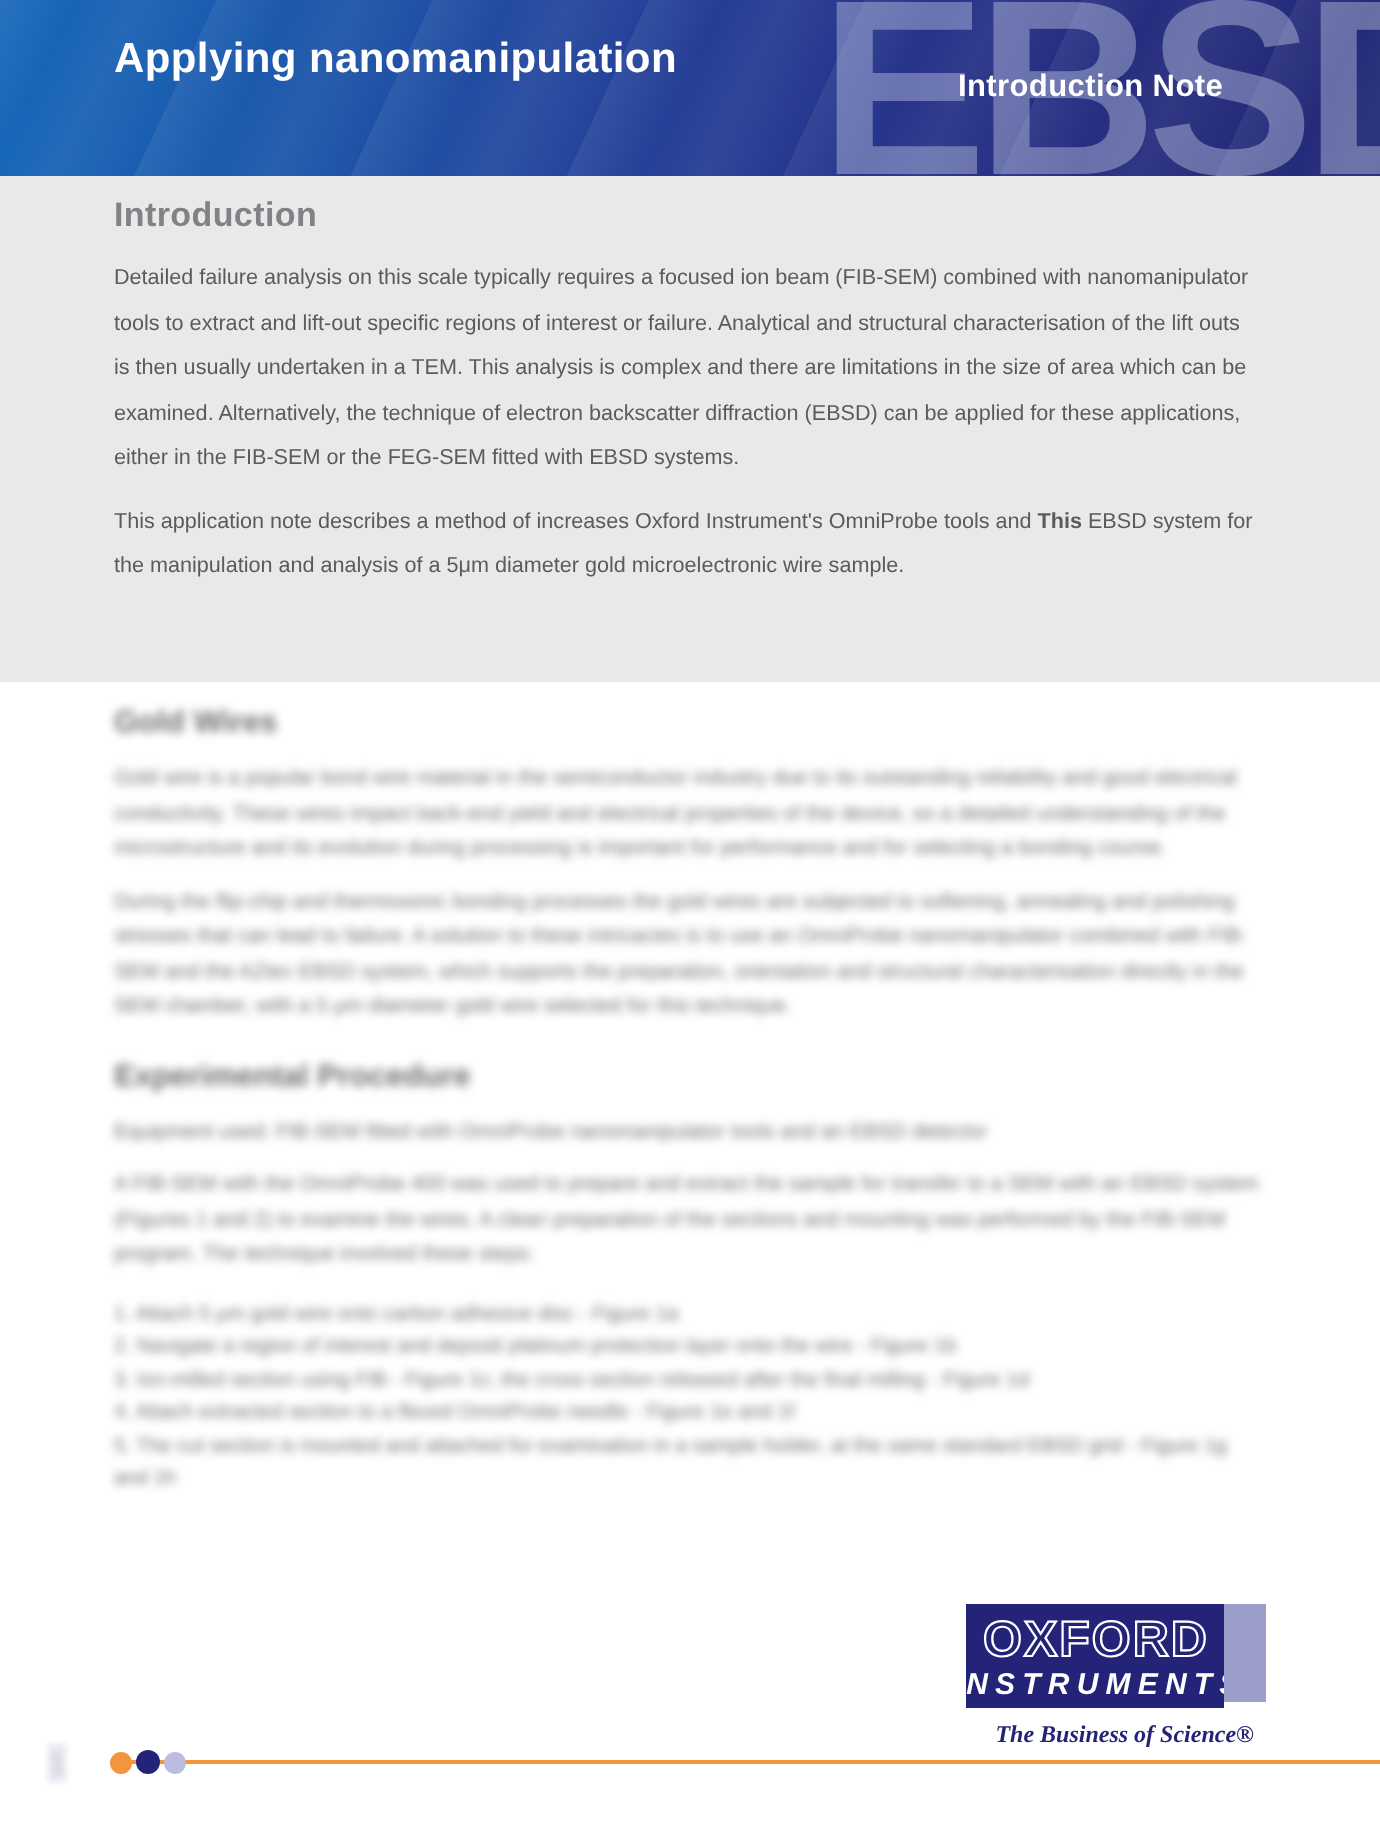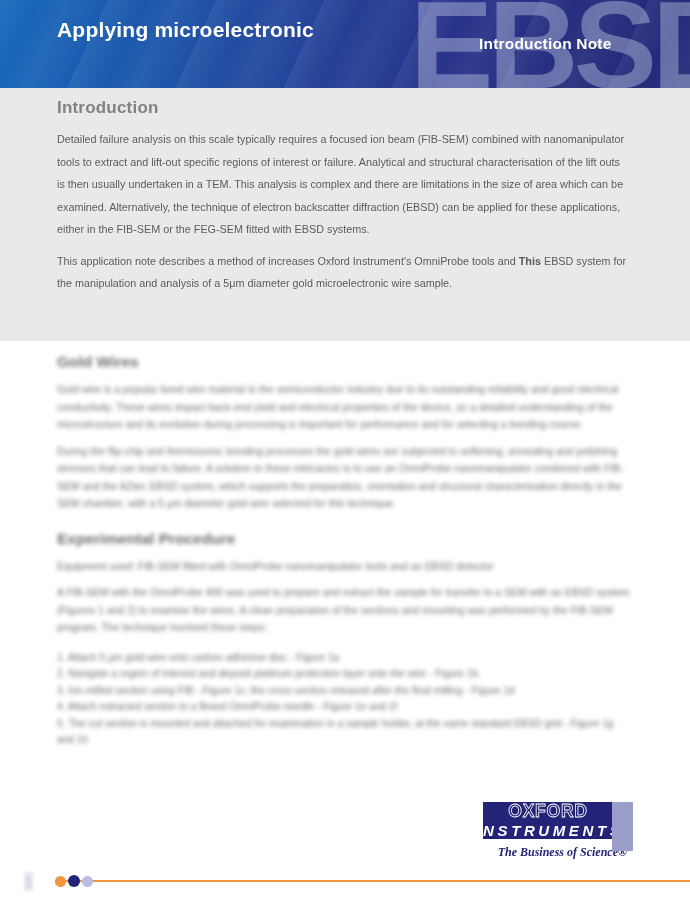--- a/index.html
+++ b/index.html
@@ -31,21 +31,21 @@
   .content { position:absolute; top:341px; left:57px; width:573px; }
   .redacted { filter:blur(2.3px); -webkit-user-select:none; user-select:none; }
   .content h3 { margin:12px 0 10px 0; font-size:15.5px; font-weight:bold; color:#6d6e71; }
   .content h3.second { margin-top:17px; }
   .content p { margin:0 0 9px 0; font-size:10.4px; color:#707173; line-height:17.5px; }
   .steps { margin-top:13px; }
   .steps div { font-size:10.2px; color:#707173; line-height:16.5px; }
 
   
   .logo { position:absolute; left:483px; top:802px; }
-  .logo-box { width:129px; height:37px; background:#232377; display:flex; flex-direction:column;
+  .logo-box { width:129px; height:52px; background:#232377; display:flex; flex-direction:column;
               align-items:center; justify-content:center; }
   .logo-strip { position:absolute; left:129px; top:0; width:21px; height:49px; background:#9b9dca; }
   .logo-instruments { color:#ffffff; font-size:15px; font-weight:bold; letter-spacing:3.6px;
                       margin-top:1px; text-indent:3.6px;font-style:italic; }
   .tagline { margin-top:6px; width:150px; margin-left:-6px; text-align:right;
              font-family:"Liberation Serif", serif; font-style:italic; font-weight:bold;
              font-size:12px; color:#232377; white-space:nowrap; }
 
   .footer-rule { position:absolute; left:62px; top:880px; width:628px; height:2px; background:#f2953c; }
   .dot { position:absolute; border-radius:50%; }
@@ -57,21 +57,21 @@
 </style>
 </head>
 <body>
 
 <div class="page">
 
   <div class="header">
     <div class="streaks"></div>
     <div class="watermark">EBSD</div>
     <div class="header-title">
-      <div>Applying microelectronic</div>
+      <div>Applying nanomanipulation</div>
     </div>
     <div class="app-note">Introduction Note</div>
   </div>
 
   <div class="intro">
     <h2>Introduction</h2>
     <p>Detailed failure analysis on this scale typically requires a focused ion beam (FIB-SEM) combined with nanomanipulator tools to extract and lift-out specific regions of interest or failure. Analytical and structural characterisation of the lift outs is then usually undertaken in a TEM. This analysis is complex and there are limitations in the size of area which can be examined. Alternatively, the technique of electron backscatter diffraction (EBSD) can be applied for these applications, either in the FIB-SEM or the FEG-SEM fitted with EBSD systems.</p>
     <p><span>This application note describes a method of increases Oxford Instrument's OmniProbe tools and </span><b>This</b><span> EBSD system for the manipulation and analysis of a 5μm diameter gold microelectronic wire sample.</span></p>
   </div>
 

